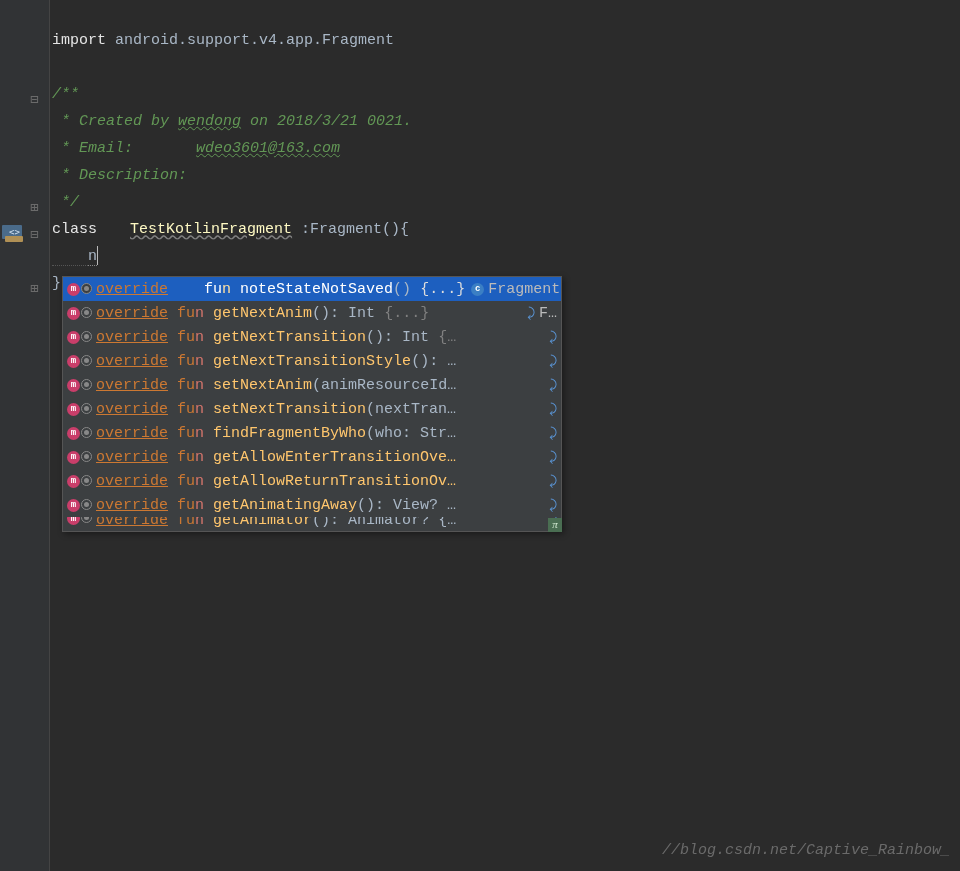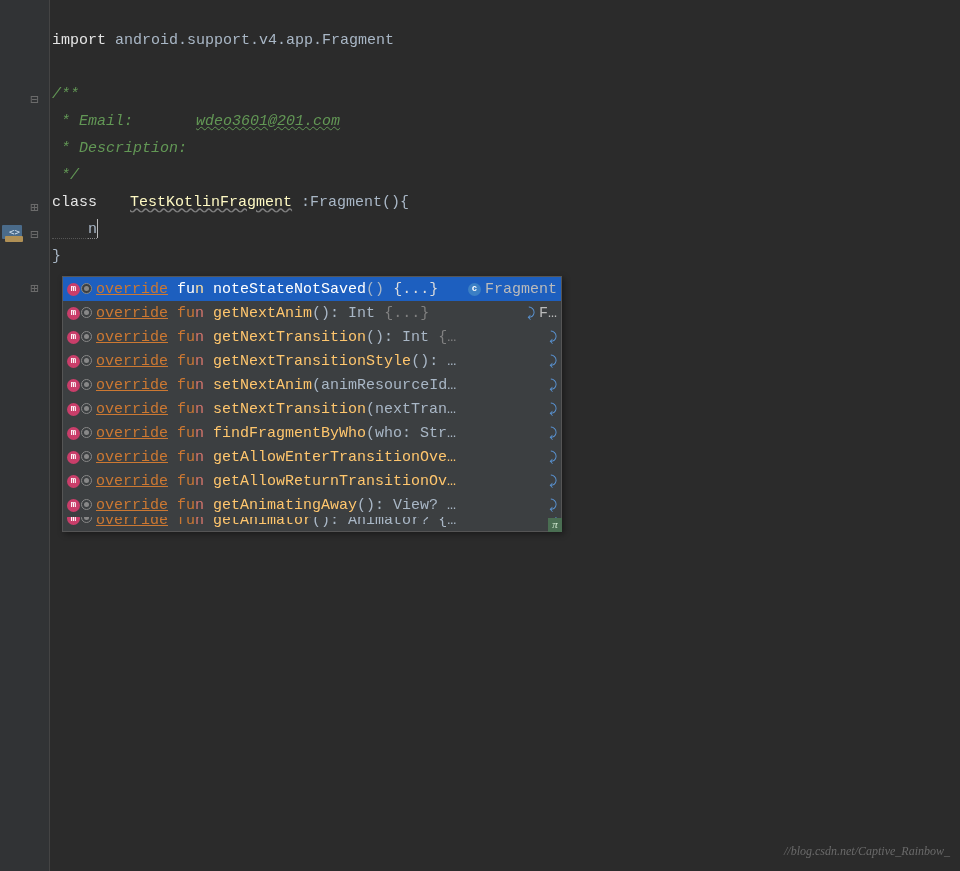--- a/index.html
+++ b/index.html
@@ -99,21 +99,21 @@
     height: 24px;
     padding: 0 4px;
     white-space: nowrap;
     overflow: hidden;
     color: #bbbbbb;
   }
   .ac-row.selected {
     background: #1d5fbf;
     color: #ffffff;
   }
-  .ac-row.selected .ac-fun { color: #ffffff; }
+  .ac-row.selected .ac-fun { color: #ffffff; margin-left: 27px; }
   .ac-row.selected .ac-name { color: #ffffff; }
   .ac-row.selected .ac-body { color: #dddddd; }
   .ac-icons {
     display: flex;
     gap: 1px;
     margin-right: 4px;
     flex-shrink: 0;
   }
   .ic-circle {
     width: 13px; height: 13px;
@@ -179,22 +179,22 @@
     align-items: flex-start;
     padding-top: 0;
   }
   .ac-row.cutoff > * { transform: translateY(-5px); }
 
   .watermark {
     position: absolute;
     right: 10px;
     bottom: 12px;
     color: #6a6a6a;
-    font-family: Liberation Serif, serif;
-    font-size: 12px;
+    font-family: Liberation Mono, monospace;
+    font-size: 15px;
     font-style: italic;
   }
 </style>
 </head>
 <body>
 
 <div class="editor-container">
   <div class="gutter">
     <span class="gutter-icon fold-marker" style="top:93px;">⊟</span>
     <span class="gutter-icon fold-marker" style="top:201px;">⊞</span>
@@ -207,21 +207,22 @@
         <text x="7" y="10" font-size="9" fill="#d0e0f0" font-family="monospace">&lt;&gt;</text>
       </svg>
     </div>
   </div>
 
   <div class="code-area">
     <div class="code-line"></div>
     <div class="code-line"><span class="kw-orange">import</span><span> android.support.v4.app.Fragment</span></div>
     <div class="code-line"></div>
     <div class="code-line"><span class="kw-green-italic">/**</span></div>
-    <div class="code-line"><span class="kw-green-italic"><span> * Email:       </span><span class="wavy-underline">wdeo3601@201.com</span></span></div>
+    <div class="code-line"><span class="kw-green-italic"><span> * Created by </span><span class="wavy-underline">wendong</span><span> on 2018/3/21 0021.</span></span></div>
+    <div class="code-line"><span class="kw-green-italic"><span> * Email:       </span><span class="wavy-underline">wdeo3601@163.com</span></span></div>
     <div class="code-line"><span class="kw-green-italic"> * Description:</span></div>
     <div class="code-line"><span class="kw-green-italic"> */</span></div>
     <div class="code-line"><span class="kw-orange">class</span> <span class="class-name">TestKotlinFragment</span><span> :</span><span class="type-name">Fragment</span><span class="brace">(){</span></div>
     <div class="code-line"><span class="dots-under">    </span><span class="typed-char">n</span><span class="cursor"></span></div>
     <div class="code-line"><span class="brace">}</span></div>
   </div>
 </div>
 
 <div class="autocomplete">
   <div id="ac-list">

